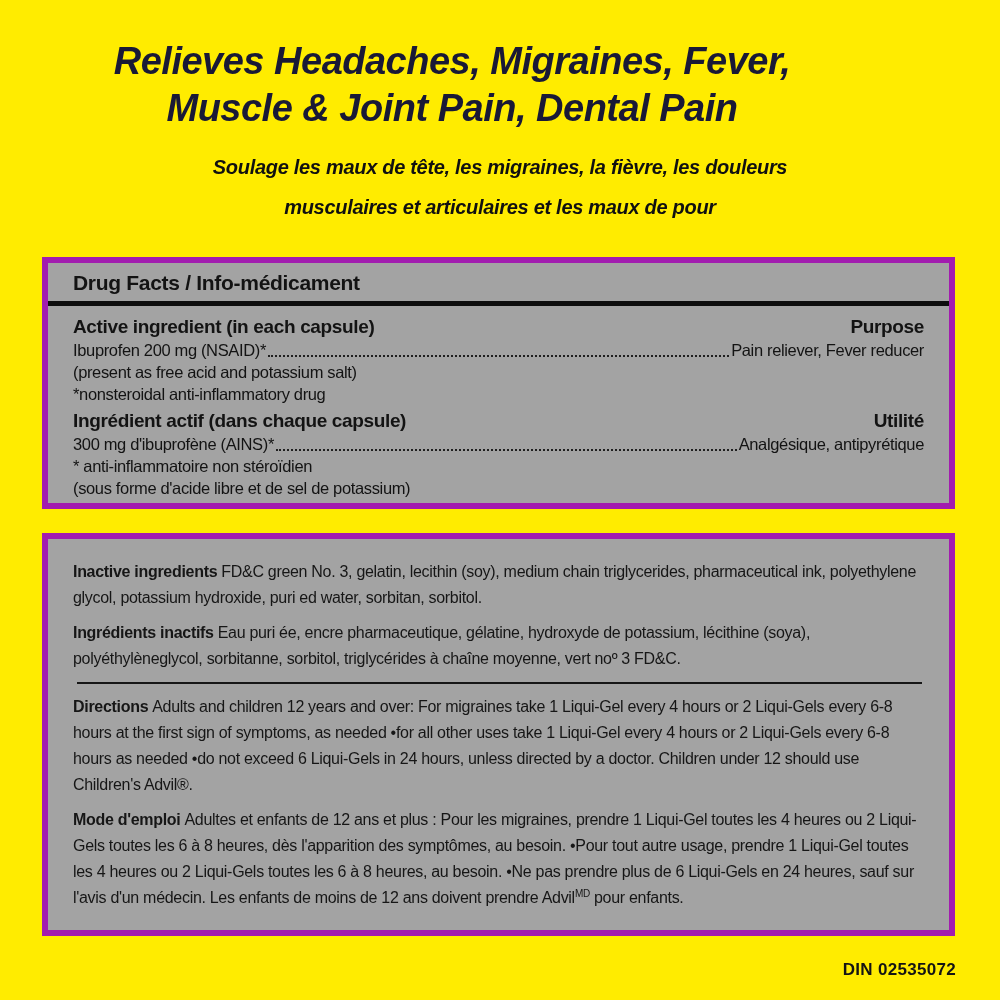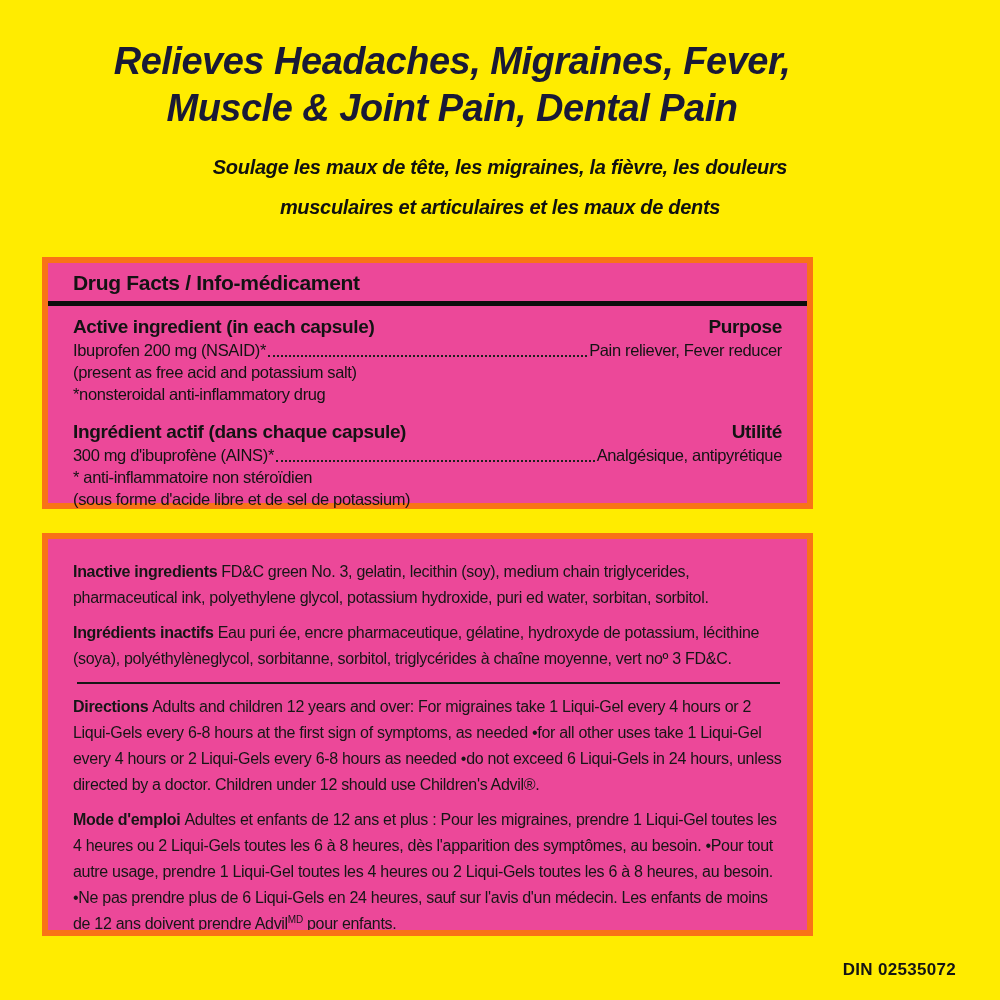--- a/index.html
+++ b/index.html
@@ -37,23 +37,23 @@
     font-weight: 700;
     font-style: italic;
     color: #101010;
     letter-spacing: -0.3px;
   }
 
   
   .box {
     position: absolute;
     left: 42px;
-    width: 771px;
-    background: #ec4899;
-    border: 6px solid #f97316;
+    width: 913px;
+    background: #a3a3a3;
+    border: 6px solid #a21caf;
     color: #131313;
   }
   .box-drugfacts { top: 257px; height: 252px; }
   .box-info { top: 533px; height: 403px; padding: 20px 25px 10px; overflow: hidden; }
 
   .df-header {
     padding: 8px 0 6px 25px;
     font-size: 21px;
     font-weight: 700;
     letter-spacing: -0.3px;
@@ -78,21 +78,21 @@
   .sec-heading .h-left { flex: 1 1 auto; }
   .sec-heading .h-right { font-weight: 700; white-space: nowrap; }
   .leader-row { display: flex; align-items: flex-end; }
   .leader-row .side { white-space: nowrap; }
   .dots {
     flex: 1 1 auto;
     border-bottom: 2px dotted #1f1f1f;
     margin: 0 2px 4px;
     min-width: 30px;
   }
-  .fr-gap { margin-top: 14px; }
+  .fr-gap { margin-top: 3px; }
 
   
   .info-p {
     font-size: 16px;
     line-height: 26px;
     letter-spacing: -0.3px;
     color: #161616;
   }
   .info-p + .info-p { margin-top: 9px; }
   .info-p b { font-weight: 700; margin-right: 4px; }
@@ -118,21 +118,21 @@
 
 <div class="stage">
 
   <div class="headline-en">
     <div>Relieves Headaches, Migraines, Fever,</div>
     <div>Muscle &amp; Joint Pain, Dental Pain</div>
   </div>
 
   <div class="headline-fr">
     <div>Soulage les maux de tête, les migraines, la fièvre, les douleurs</div>
-    <div>musculaires et articulaires et les maux de dents</div>
+    <div>musculaires et articulaires et les maux de pour</div>
   </div>
 
   <section class="box box-drugfacts">
     <header class="df-header">Drug Facts / Info-médicament</header>
     <div class="df-content">
 
       <div class="sec-heading">
         <span class="h-left"><span class="h-bold">Active ingredient</span><span class="h-rest">(in each capsule)</span></span>
         <span class="h-right">Purpose</span>
       </div>

